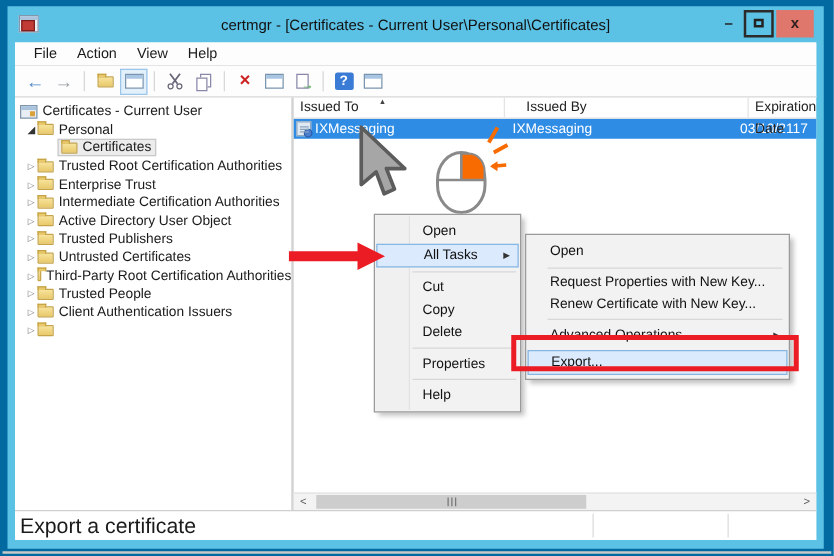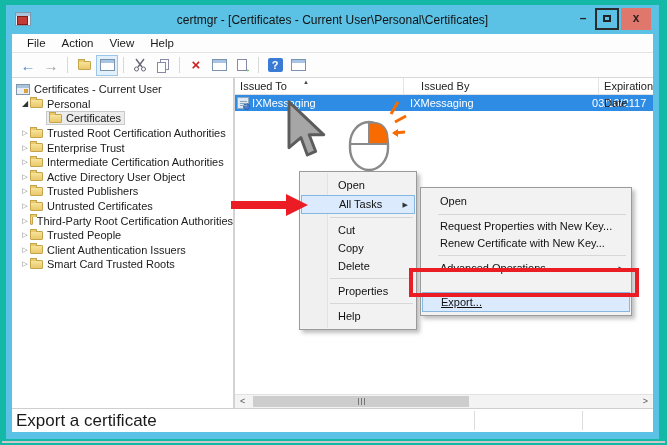--- a/index.html
+++ b/index.html
@@ -1,17 +1,17 @@
 <!DOCTYPE html>
 <html><head>
 <meta charset="utf-8">
 <style>
   * { margin:0; padding:0; box-sizing:border-box; }
   body { font-family:"Liberation Sans", sans-serif; background:#fff; }
-  .screen { position:relative; width:667px; height:445px; background:#14b8a6; overflow:hidden; font-size:11px; color:#1a1a1a;padding-left:32px; }
+  .screen { position:relative; width:667px; height:445px; background:#0369a1; overflow:hidden; font-size:11px; color:#1a1a1a;padding-left:32px; }
   .bottom-line { position:absolute; left:2px; right:2px; top:441px; height:2px; background:#c9c9c9; }
 
   
   .window { position:absolute; left:6px; top:5px; width:653px; height:434px; background:#5cc2e5; padding:0 6px 7px 6px; }
   .titlebar { height:29px; position:relative; display:flex; align-items:center; }
   .app-icon { position:absolute; left:3px; top:7px; width:16px; height:14px; background:#e8eef4; border:1px solid #8097ad; }
   .app-icon::before { content:""; position:absolute; left:0; top:0; right:0; height:3px; background:#aac4de; }
   .app-icon::after { content:""; position:absolute; left:1px; bottom:0px; width:9px; height:7px; background:#c23b36; border:1px solid #7e1f1c; }
   .title { position:absolute; left:0; right:0; text-align:center; font-size:12px; color:#111; }
   .winbtns { position:absolute; right:2px; top:3px; display:flex; gap:2px; height:22px; }
@@ -84,21 +84,21 @@
   .ci-open { height:20px; line-height:20px; }
   .ci-hl { background:#dbeafc; border:1px solid #86b6e2; height:19px; line-height:17px; }
   .ci-help { height:19px; }
   .csep { height:1px; background:#d7d7d7; margin:3px 2px 3px 29px; position:relative; }
   .sub-arrow { position:absolute; right:6px; top:0; font-size:7px; color:#333; }
 
   .submenu { position:absolute; left:420px; top:187px; width:212px; background:#f2f2f2; border:1px solid #9a9a9a; box-shadow:3px 3px 4px rgba(0,0,0,.25); padding:3px 1px; z-index:21; }
   .si { position:relative; height:17px; line-height:17px; padding-left:18px; font-size:11px; color:#111; }
   .si-open { height:20px; line-height:20px; }
   .si-adv { height:19px; line-height:19px; }
-  .si-exp { height:20px; line-height:18px; background:#dbeafc; border:1px solid #86b6e2; margin-top:14px;text-decoration:underline; }
+  .si-exp { height:20px; line-height:18px; background:#dbeafc; border:1px solid #86b6e2; margin-top:2px;text-decoration:underline; }
   .ssep { height:1px; background:#d7d7d7; margin:3px 4px 3px 16px; }
 
   
   .red-box { position:absolute; left:409px; top:268px; width:230px; height:29px; border:4px solid #ec1c24; z-index:30; }
   .red-arrow { position:absolute; left:231px; top:193px; z-index:30; }
   .cursor-svg { position:absolute; left:284px; top:100px; z-index:15; }
   .mouse-svg { position:absolute; left:334px; top:96px; z-index:15; }
 </style>
 </head>
 <body>
@@ -228,21 +228,20 @@
             <span class="tlabel">Trusted People</span>
           </div>
           <div class="trow ind1">
             <span class="tri">▷</span>
             <span class="icon-folder"></span>
             <span class="tlabel">Client Authentication Issuers</span>
           </div>
           <div class="trow ind1">
             <span class="tri">▷</span>
             <span class="icon-folder"></span>
-            <span class="tlabel">Smart Card Trusted Roots</span>
           </div>
         </div>
 
         <div class="listpane">
           <div class="lheader">
             <span class="lh lh1">Issued To</span>
             <span class="lh lh2">Issued By</span>
             <span class="lh lh3">Expiration Date</span>
             <span class="sort-arrow">▲</span>
           </div>

